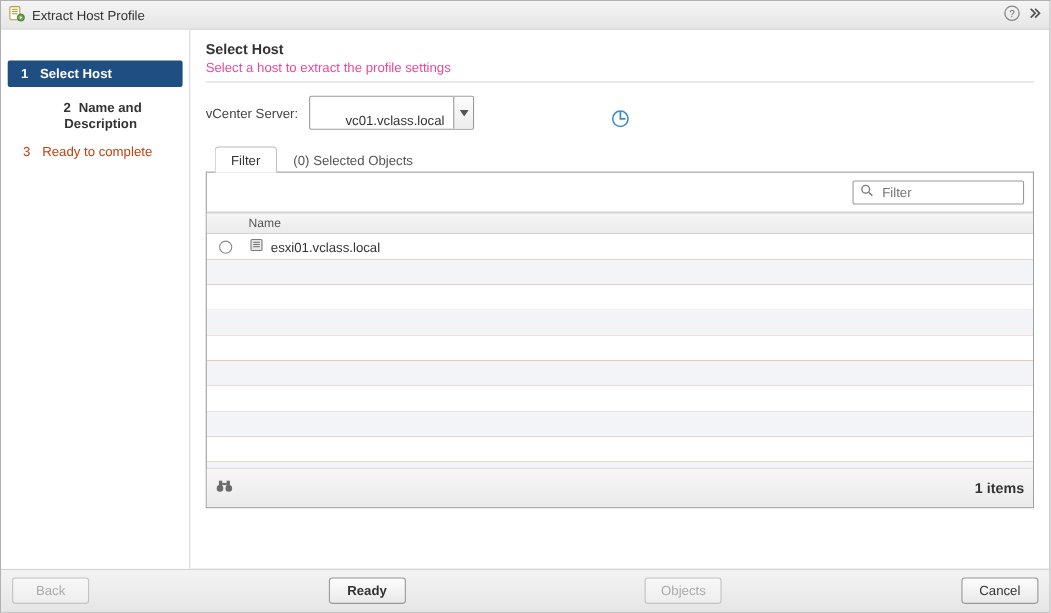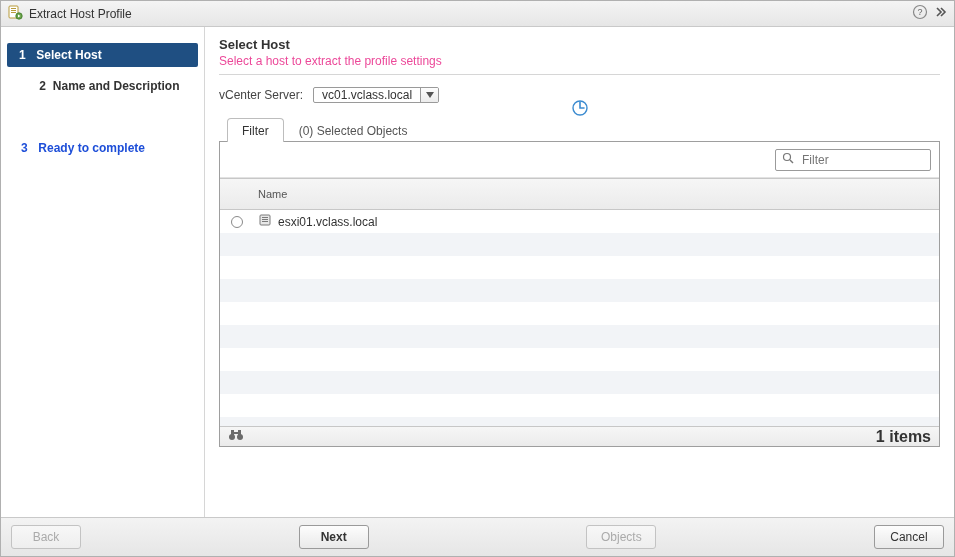--- a/index.html
+++ b/index.html
@@ -25,60 +25,61 @@
     color: #333;
   }
   .titlebar .title-icon { margin-right: 6px; }
   .titlebar .spacer { flex: 1; }
   .titlebar .help-icon, .titlebar .chev-icon { color:#555; margin-left:6px; cursor:pointer; }
   .container {
     display: flex;
     height: calc(100% - 26px - 39px);
   }
   .sidebar {
-    width: 204px;
+    width: 172px;
     background: #fff;
     border-right: 1px solid #d6d6d6;
-    padding-top: 12px;
+    padding-top: 24px;
   }
   .step {
     padding: 6px 10px 6px 20px;
     font-size: 12px;
     cursor: pointer;
   }
   .step.active {
     background: #1f4f82;
     color: #fff;
     font-weight: bold;
     border-radius: 2px;
     margin: 4px 6px 6px 6px;
     padding: 5px 10px 5px 12px;
   }
   .step .num { display:inline-block; width: 14px; }
-  .step.future { color:#1d4ed8; font-weight:bold;margin-top:36px;}
+  .step.future { color:#c2410c; font-weight:normal;}
   .step.pending { color:#333; font-weight:bold;text-align:center;}
   .content {
     flex: 1;
     padding: 10px 14px 6px 14px;
     position: relative;
   }
   .heading { font-weight: bold; font-size: 13px; margin-bottom:2px;}
   .subheading { color:#ec4899; font-size:12px; margin-bottom:2px;}
   .hr { border-top:1px solid #d6d6d6; margin-top:6px; margin-bottom:12px;}
   .row-vcenter {
     display:flex; align-items:center; margin-bottom:14px;
   }
   .row-vcenter label { margin-right:10px; color:#444; }
   .combo {
     border:1px solid #9a9a9a;
     background:#fff;
-    height:16px;
+    height:31px;
     display:flex; align-items:flex-end;
     border-radius:2px;
     overflow:hidden;
+    padding-left:24px;
   }
   .combo .combo-text { padding:0 8px; }
   .combo .combo-arrow {
     border-left:1px solid #9a9a9a;
     width:18px; height:100%;
     display:flex; align-items:center; justify-content:center;
     background:linear-gradient(#fdfdfd,#ececec);
   }
   .spinner {
     position:absolute;
@@ -132,42 +133,42 @@
     background:#fff;
   }
   .filter-box .mag { margin-right:6px; color:#777; }
   .filter-box input {
     border:none; outline:none; flex:1; font-size:12px; color:#333; background:transparent;
   }
   .grid-header {
     border-top:1px solid #c7c7c7;
     border-bottom:1px solid #c7c7c7;
     background:linear-gradient(#f6f6f6,#ebebeb);
-    height:32px;
+    height:20px;
     display:flex; align-items:center;
     font-size:11px; color:#555;
   }
   .grid-header .col-radio { width:34px; }
   .grid-header .col-name { flex:1; padding-left:4px; }
   .grid-body { flex:1; overflow:auto; background:#c2410c; }
   .grid-row {
     height:23px;
     display:flex; align-items:center;
     font-size:12px;
   }
   .grid-row:nth-child(odd){ background:#fff; }
   .grid-row:nth-child(even){ background:#f2f4f7; }
   .grid-row .col-radio { width:34px; display:flex; justify-content:center;}
   .grid-row .col-name { flex:1; display:flex; align-items:center; gap:6px; padding-left:4px;}
   .grid-footer {
-    height:20px;
+    height:36px;
     border-top:1px solid #c7c7c7;
     background:linear-gradient(#f6f6f6,#ebebeb);
     display:flex; align-items:center; padding:0 8px;
-    justify-content:space-between; font-size:16px;
+    justify-content:space-between; font-size:13px;
   }
   .footer {
     height:39px;
     background:linear-gradient(#f3f3f3,#e6e6e6);
     border-top:1px solid #c9c9c9;
     display:flex; align-items:center; justify-content:space-between;
     padding:0 10px; gap:8px;
   }
   .btn {
     min-width:70px;
@@ -324,16 +325,16 @@
             </svg>
         </span>
         <span style="font-weight:bold;">1 items</span>
       </div>
     </div>
   </div>
 </div>
 
 <div class="footer">
   <button class="btn" disabled="">Back</button>
-  <button class="btn primary">Next</button>
+  <button class="btn primary">Ready</button>
   <button class="btn" disabled="">Objects</button>
   <button class="btn">Cancel</button>
 </div>
 
 </body></html>

